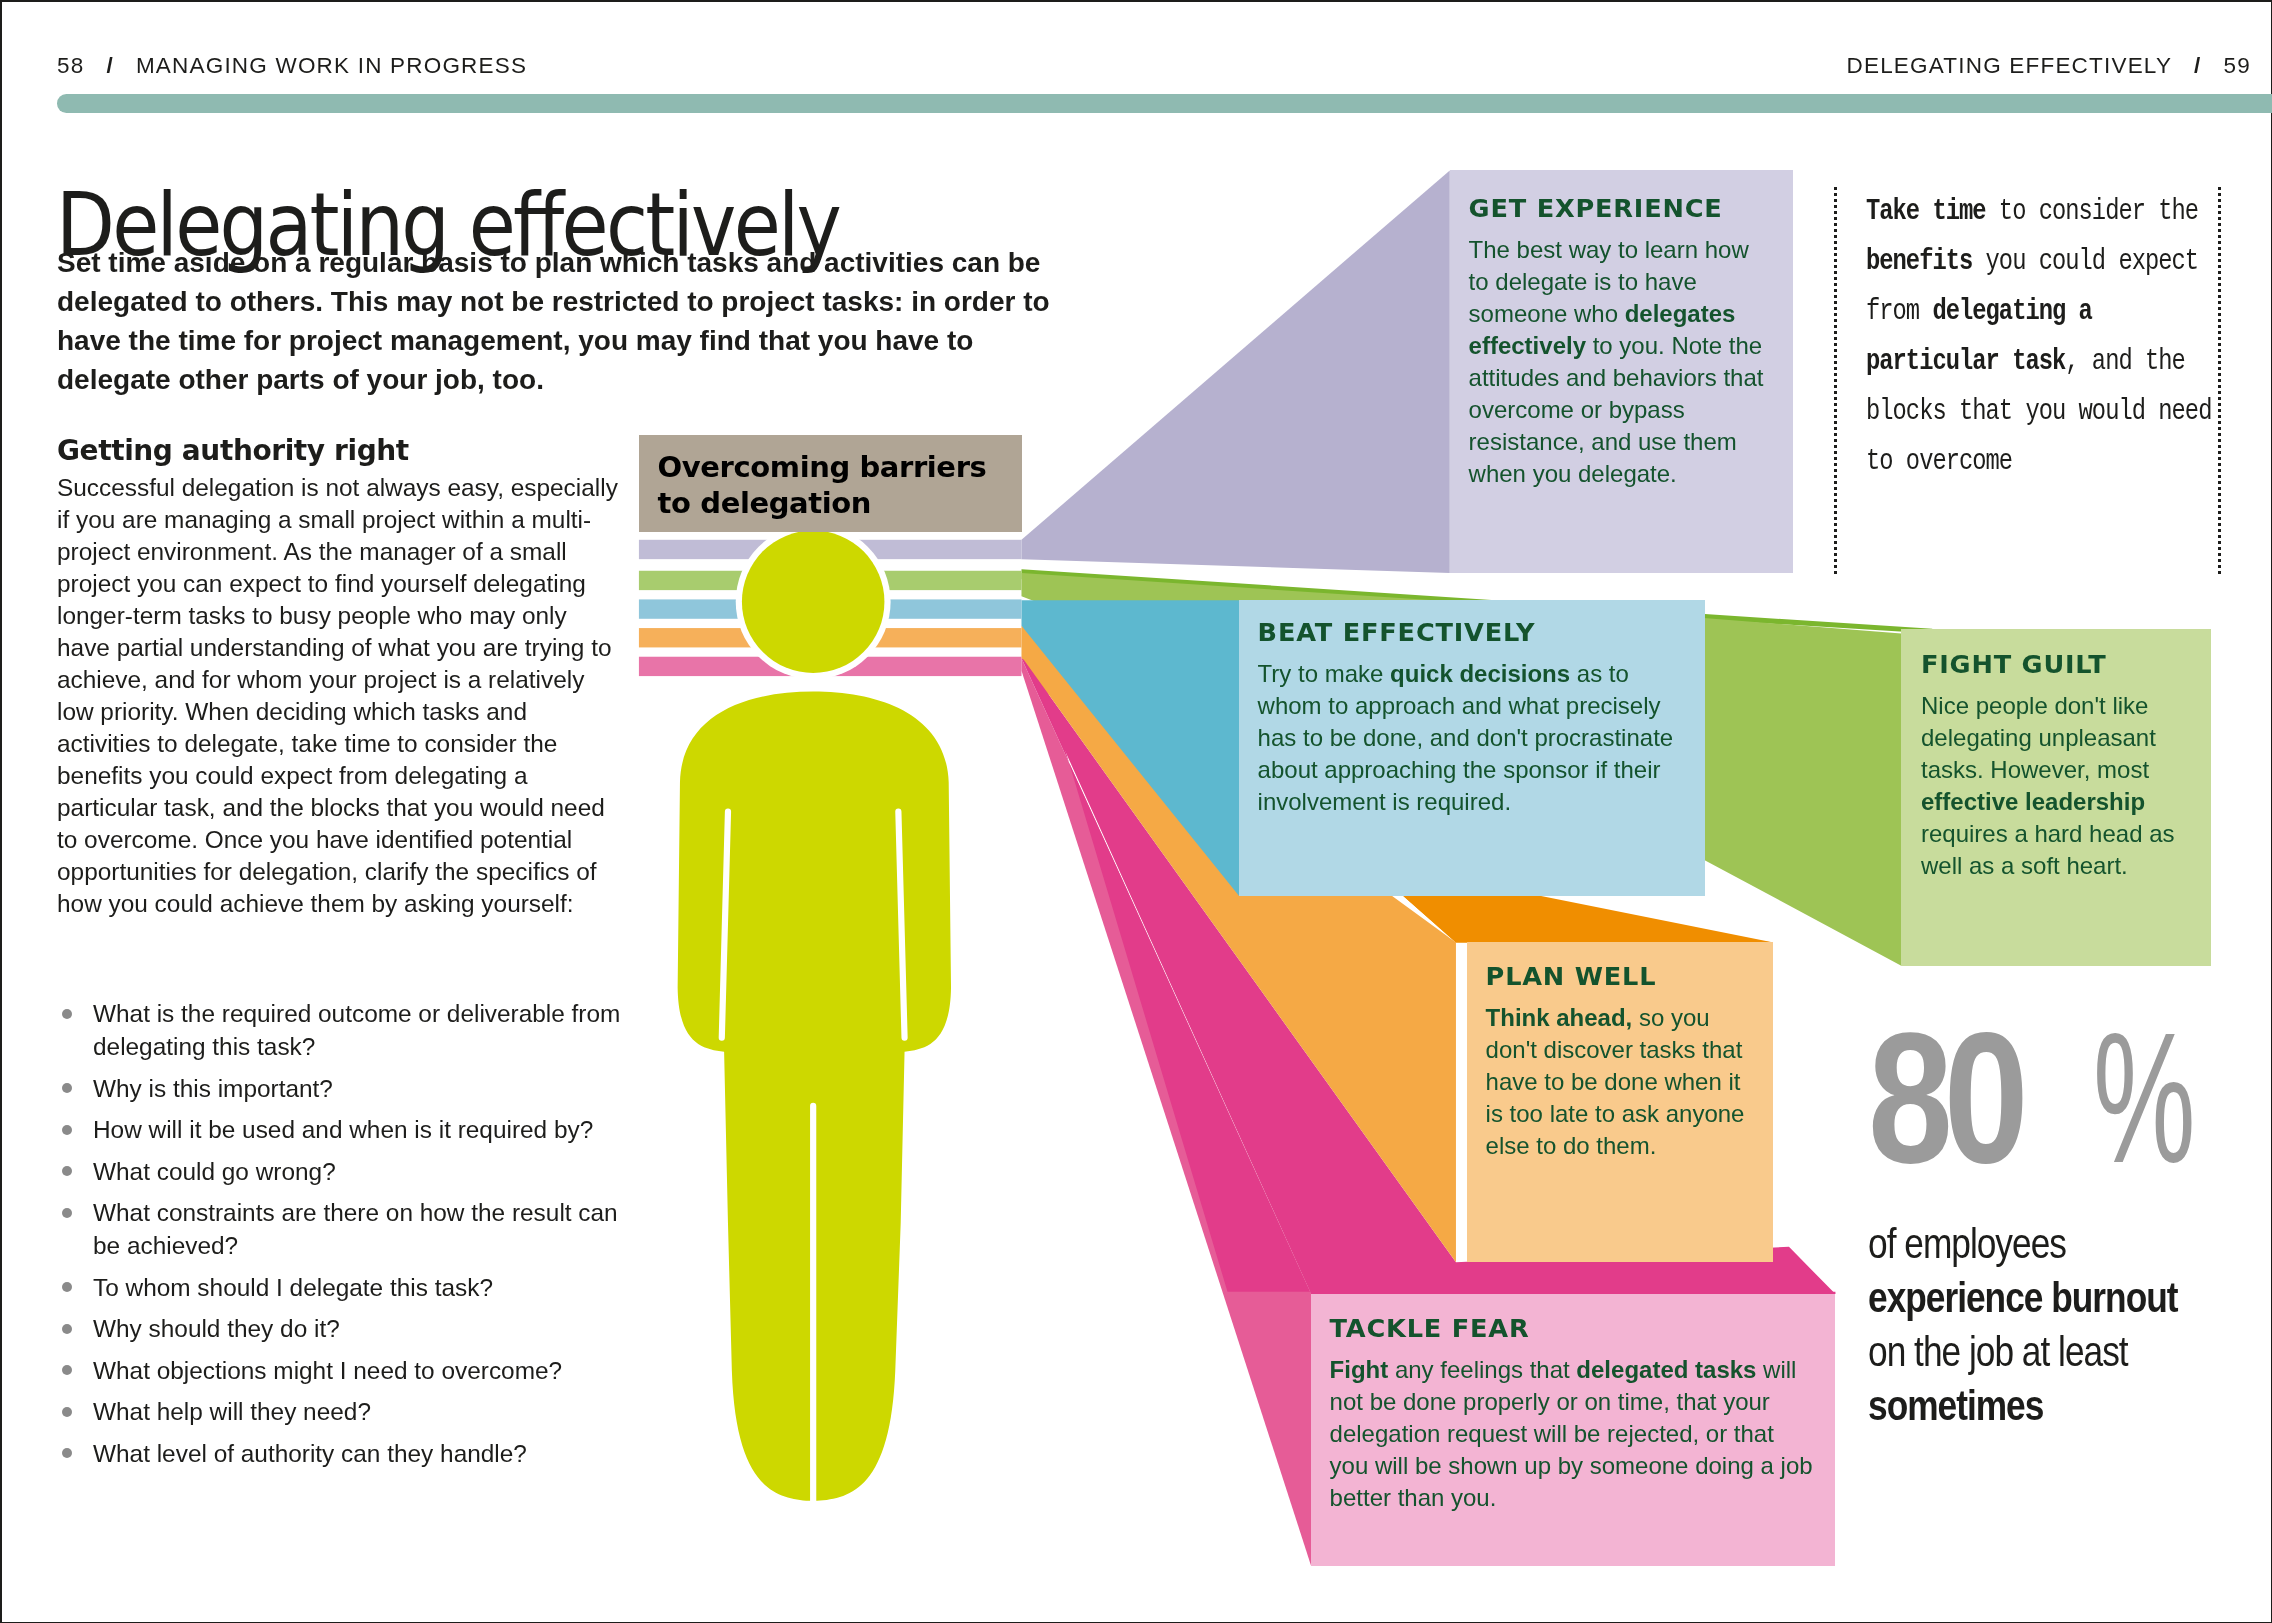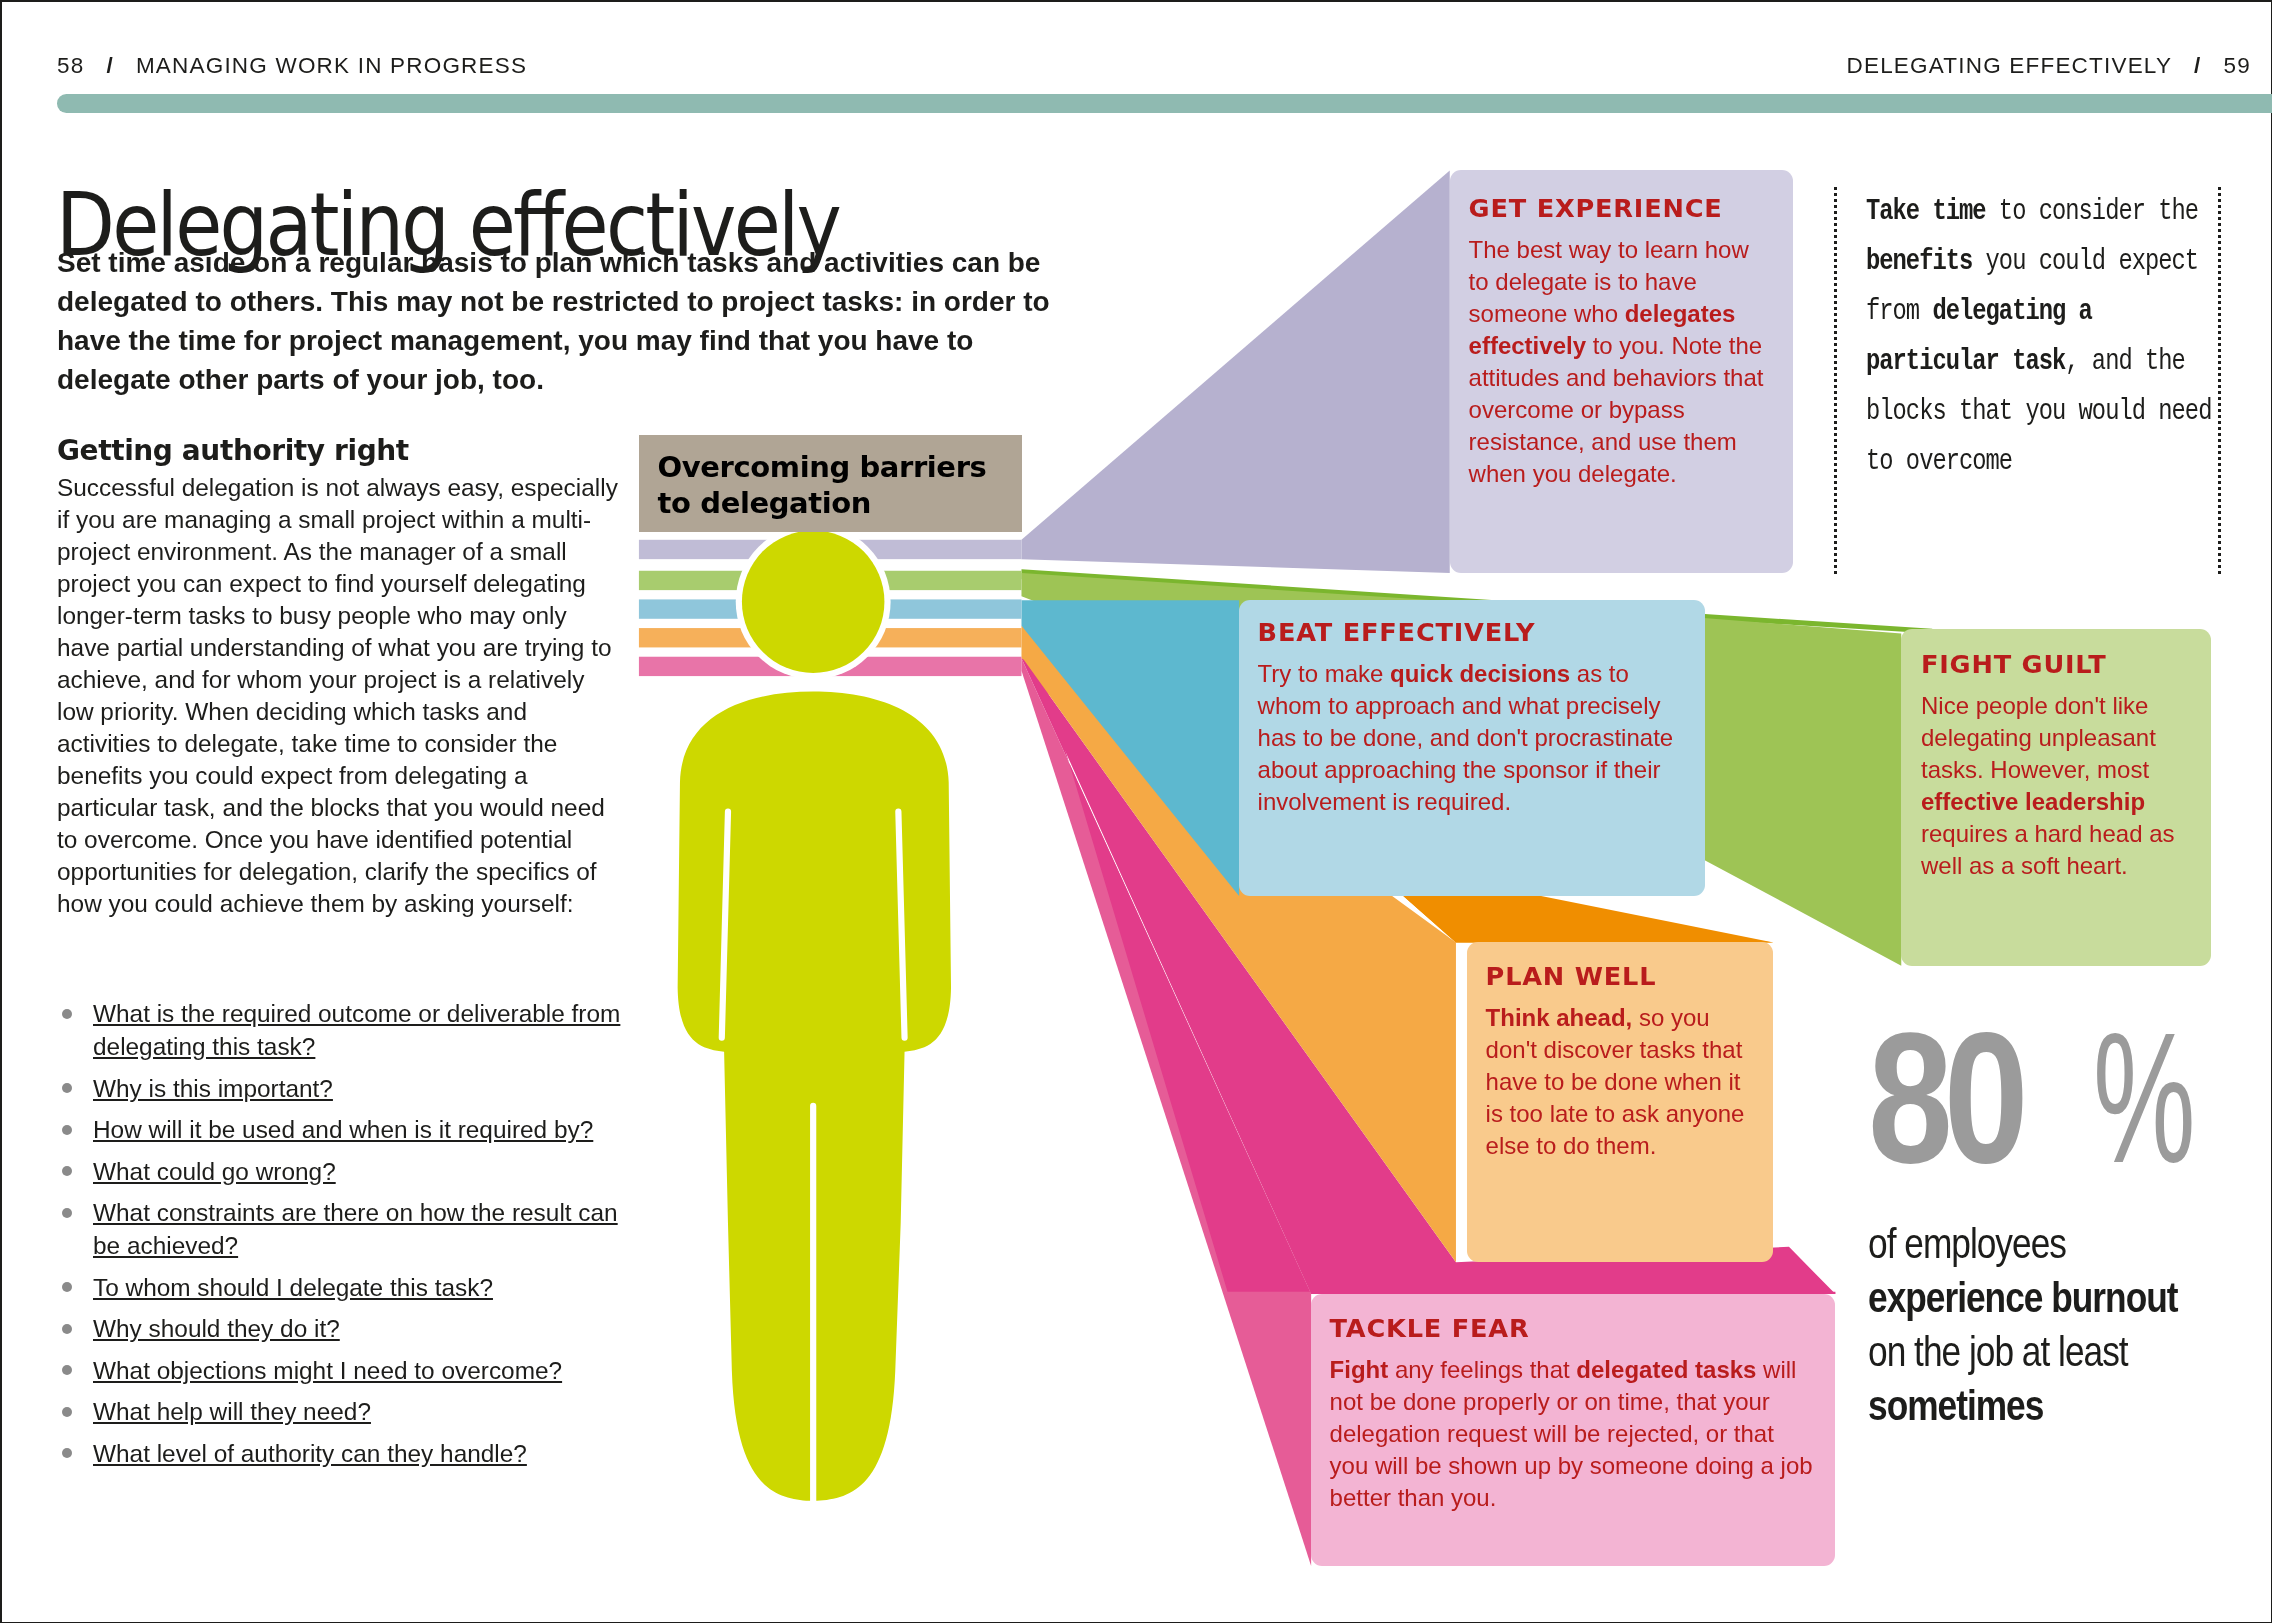--- a/index.html
+++ b/index.html
@@ -19,29 +19,29 @@
     .runhead.right { right: 22px; }
     .rule { position: absolute; left: 57px; top: 94px; width: 2215px; height: 19.4px; background: #8fbab1; border-radius: 9.3px 0 0 9.3px; }
 
     .title { position: absolute; left: 56px; top: 122px; font-family: "DejaVu Sans", sans-serif; font-weight: normal; font-size: 87px; letter-spacing: -3.1px; line-height: 1.05; transform: scaleX(0.88); transform-origin: left top; white-space: nowrap; }
 
     .intro { position: absolute; left: 57px; top: 243px; width: 1030px; font-family: "Liberation Sans", sans-serif; font-weight: bold; font-size: 28px; line-height: 39px; }
 
     .subhead { position: absolute; left: 57px; top: 434px; font-family: "DejaVu Sans", sans-serif; font-weight: bold; font-size: 28px; letter-spacing: -0.4px; }
     .body { position: absolute; left: 57px; top: 472px; width: 565px; font-family: "Liberation Sans", sans-serif; font-size: 24.4px; line-height: 32px; }
 
-    .qlist { position: absolute; left: 57px; top: 997px; width: 573px; margin: 0; padding: 0; list-style: none; font-family: "Liberation Sans", sans-serif; font-size: 24.4px; line-height: 33px; text-decoration: underline; }
+    .qlist { position: absolute; left: 57px; top: 997px; width: 573px; margin: 0; padding: 0; list-style: none; font-family: "Liberation Sans", sans-serif; font-size: 24.4px; line-height: 33px; }
     .qlist li { position: relative; padding-left: 36px; margin-bottom: 8.5px; }
     .qlist li .dot { position: absolute; left: 4.6px; top: 11.6px; width: 10px; height: 10px; border-radius: 50%; background: #8a8a8a; }
 
     .barrier-label { position: absolute; left: 639px; top: 435px; width: 383px; height: 97px; background: #b0a595; box-sizing: border-box; padding: 14px 18.6px; font-family: "DejaVu Sans", sans-serif; font-weight: bold; font-size: 29px; line-height: 36px; letter-spacing: -0.4px; color: #000000; }
 
     svg.art { position: absolute; left: 0; top: 0; }
 
-    .card { position: absolute; box-sizing: border-box; font-family: "Liberation Sans", sans-serif; color: #b91c1c; border-radius: 11px; }
+    .card { position: absolute; box-sizing: border-box; font-family: "Liberation Sans", sans-serif; color: #14532d; }
     .card h3 { margin: 0 0 11px 0; font-family: "DejaVu Sans", sans-serif; font-weight: bold; font-size: 25.6px; letter-spacing: 0.8px; }
     .card p { margin: 0; font-size: 24px; line-height: 32px; }
     .card b { font-weight: bold; }
 
     .quote { position: absolute; left: 1834px; top: 159px; width: 387px; height: 387px; box-sizing: border-box; padding: 0 0 0 29px; border-left: 3.1px dotted #1d1d1b; border-right: 3.1px dotted #1d1d1b; font-family: Liberation Mono, monospace; font-size: 29px; line-height: 50px; letter-spacing: -1.2px; transform-origin: left top; margin-top: 28px; }
     .quote .in { transform: scaleX(0.82); transform-origin: left top; width: 434px; }
     .quote b { font-weight: bold; }
 
     .stat { position: absolute; left: 1868px; top: 1005px; font-family: "Liberation Sans", sans-serif; color: #9b9b9b; white-space: nowrap; text-align: right; }
     .stat .big { font-weight: bold; font-size: 186px; letter-spacing: -11px; line-height: 1; transform: scaleX(0.82); transform-origin: left top; display: inline-block; }

